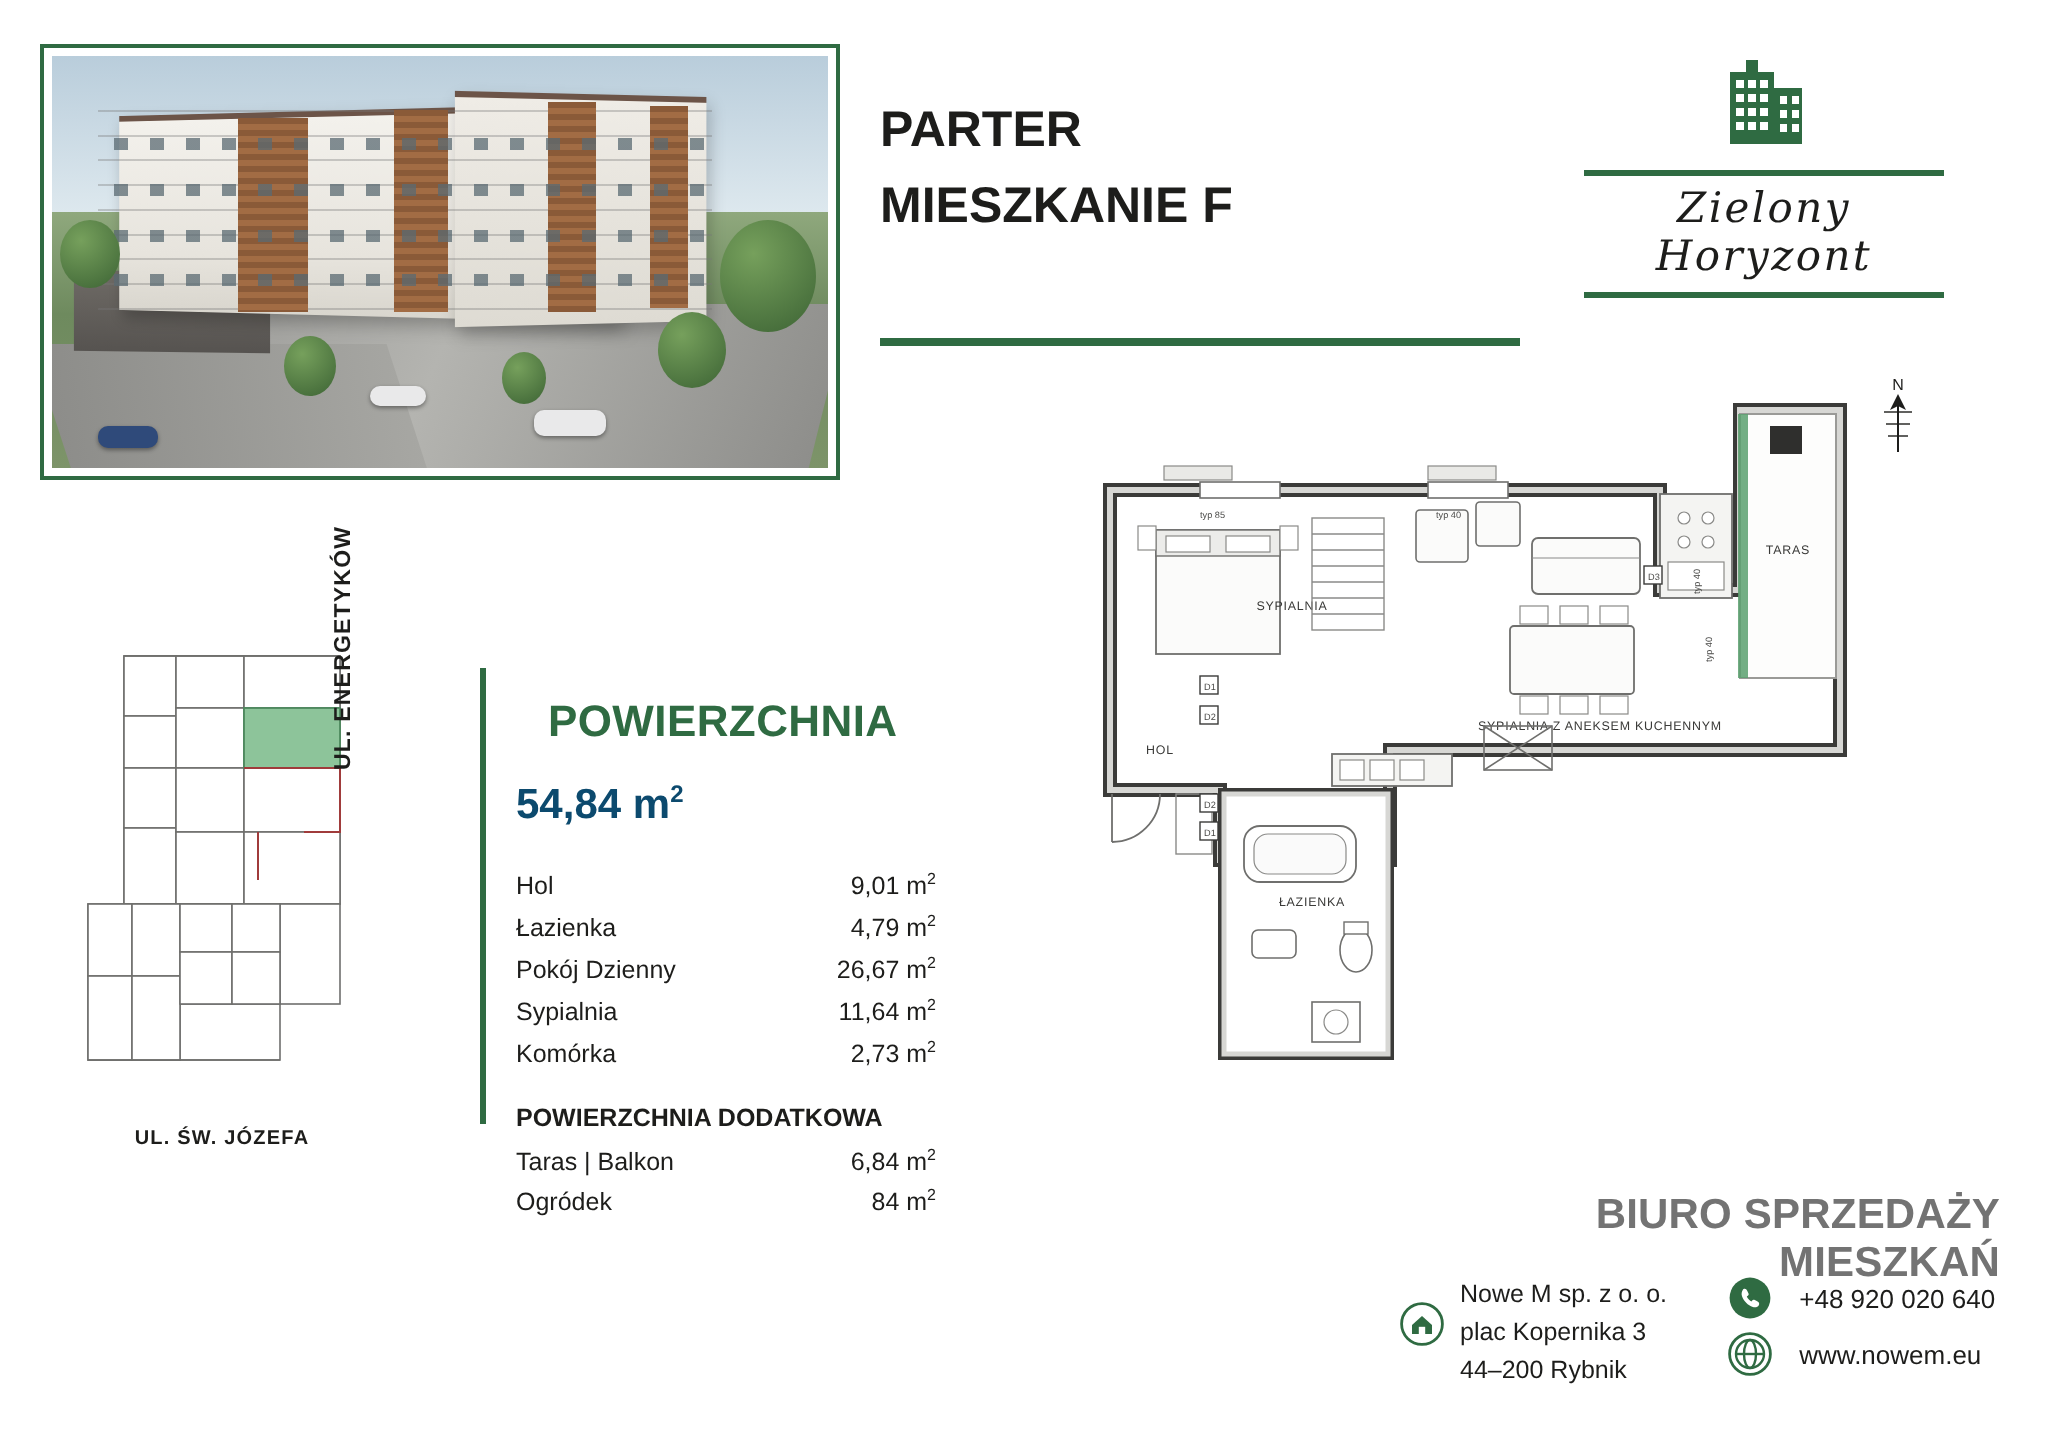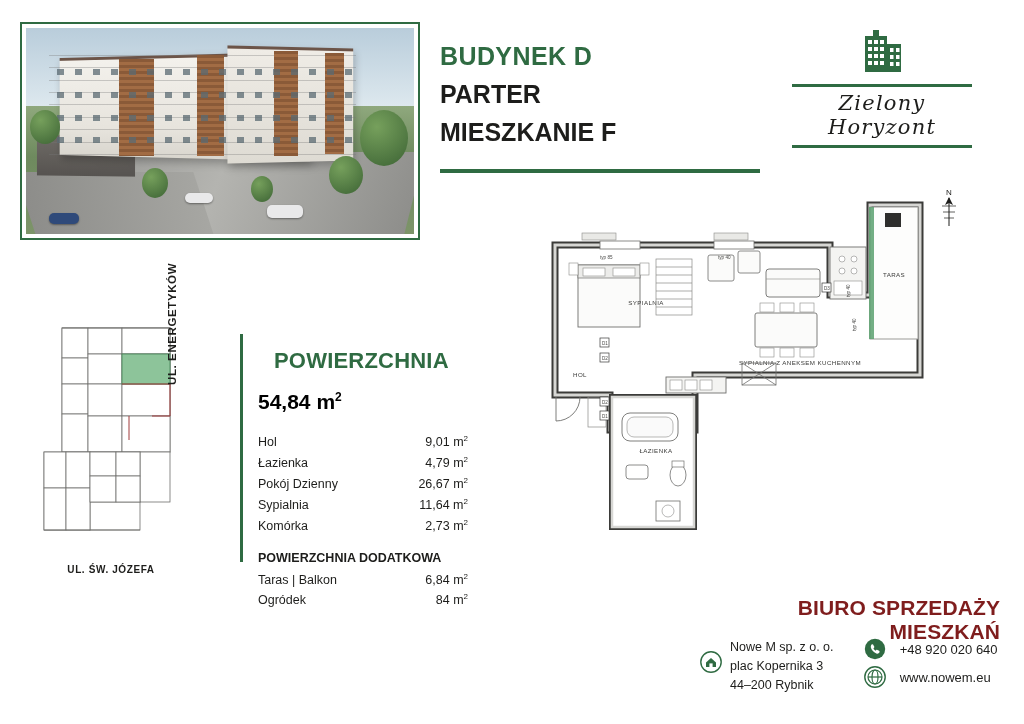--- a/index.html
+++ b/index.html
@@ -128,36 +128,36 @@
     transform: rotate(-90deg); transform-origin: left top;
     white-space: nowrap;
   }
 
   
   .vsep { position:absolute; left: 240px; top: 334px; width: 3px; height: 228px; background:#2f6b42; }
 
   
   .areas { position:absolute; left: 258px; top: 332px; width: 210px; }
   .areas h2 { margin: 16px; font-size: 22px; font-weight: bold; color: #2f6b42; letter-spacing: .2px; }
-  .areas .total { font-size: 21px; font-weight: bold; color:#000000; margin-top: 5px; }
+  .areas .total { font-size: 21px; font-weight: bold; color:#0c4a6e; margin-top: 5px; }
   .areas .total sup { font-size: 12px; }
   .rows { margin-top: 18px; }
   .row { display:flex; justify-content:space-between; font-size: 12.5px; line-height: 1.66; }
   .row .val { white-space: nowrap; }
   .row .val sup { font-size: 8px; }
   .sub-head { font-size: 12.5px; font-weight: bold; margin-top: 14px; margin-bottom: 5px; }
 
   
   .plan { position:absolute; left: 470px; top: 185px; width: 530px; height: 380px; }
   .compass { position:absolute; left: 936px; top: 186px; width: 26px; height: 40px; }
 
   
   .footer-title {
     position:absolute; left: 700px; top: 596px; width: 300px;
-    font-size: 21px; font-weight: bold; color:#7f1d1d; text-align:right; letter-spacing: .1px;
+    font-size: 21px; font-weight: bold; color:#737373; text-align:right; letter-spacing: .1px;
   }
   .addr {
     position:absolute; left: 700px; top: 638px; width: 150px;
     font-size: 12.5px; line-height: 1.5; text-align:left;
   }
   .addr-icon { position:absolute; left: 700px; top: 651px; width: 22px; height: 22px; }
   .addr-text { position:absolute; left: 730px; top: 638px; }
   .contact-phone { position:absolute; left: 864px; top: 638px; font-size: 13px; }
   .contact-web   { position:absolute; left: 864px; top: 666px; font-size: 13px; text-align: center; }
   .cico { width:22px; height:22px; display:inline-block; vertical-align:middle; }
@@ -198,21 +198,20 @@
       <div class="tree" style="left:30%;top:68%;width:26px;height:30px;"></div>
       <div class="tree" style="left:58%;top:72%;width:22px;height:26px;"></div>
 
       <div class="car" style="left:62%;top:86%;"></div>
       <div class="car blue" style="left:6%;top:90%;"></div>
       <div class="car" style="left:41%;top:80%;width:28px;height:10px;"></div>
     </div>
   </div>
 
   <div class="title-block">
-    <div class="t-budynek">BUDYNEK D</div>
     <div class="t-parter">PARTER</div>
     <div class="t-mieszk">MIESZKANIE F</div>
   </div>
   <div class="title-rule"></div>
 
   <div class="logo">
     <svg width="62" height="44" viewBox="0 0 62 44">
       <rect x="14" y="6" width="22" height="36" fill="#2f6b42"></rect>
       <rect x="36" y="14" width="14" height="28" fill="#2f6b42"></rect>
       <rect x="22" y="0" width="6" height="6" fill="#2f6b42"></rect>

